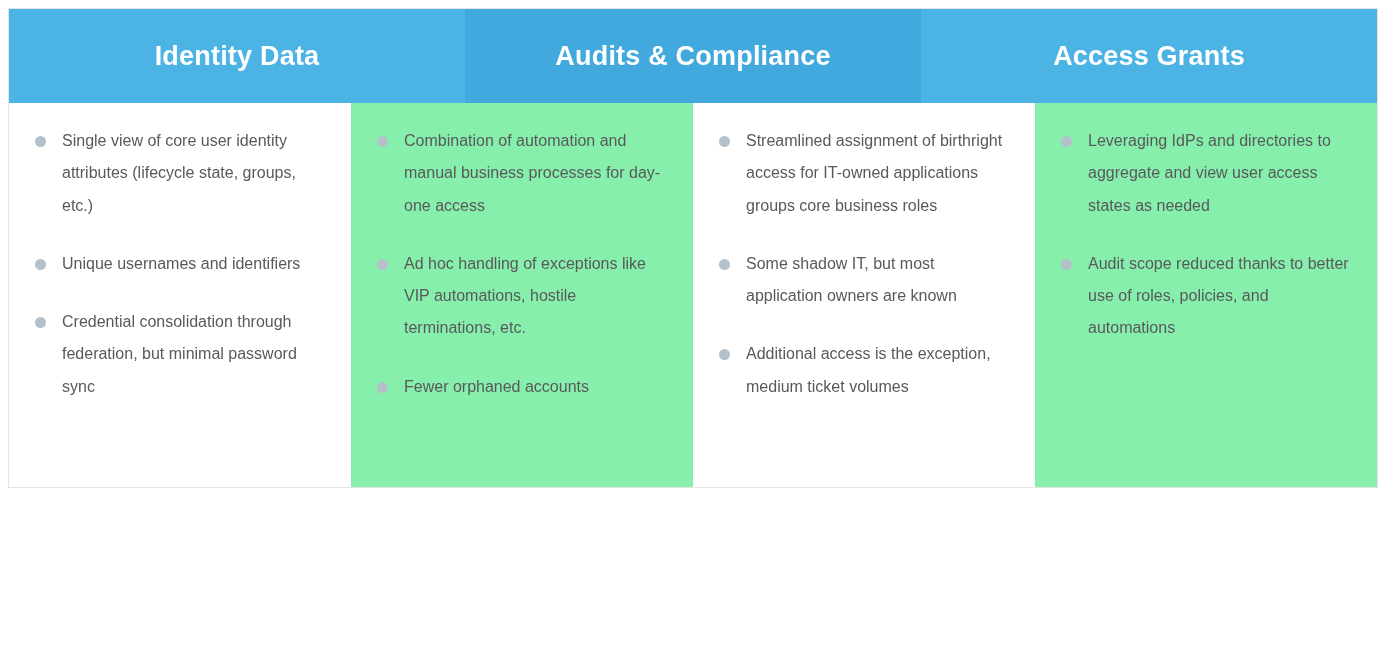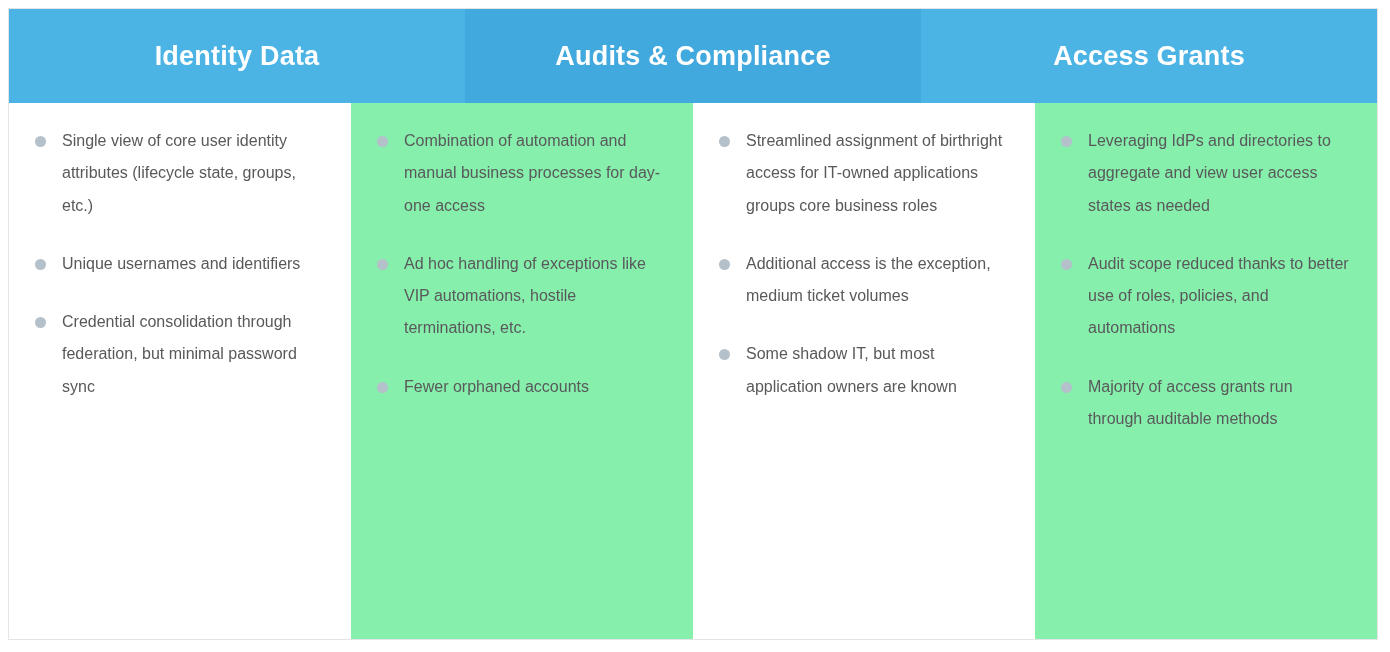--- a/index.html
+++ b/index.html
@@ -12,21 +12,21 @@
     height: 652px;
     font-family: "Liberation Sans", sans-serif;
     overflow: hidden;
   }
 
   .maturity-table {
     position: absolute;
     left: 8px;
     top: 8px;
     width: 1370px;
-    height: 632px;
+    height: 480px;
     display: flex;
     flex-direction: column;
     box-sizing: border-box;
     border: 1px solid #e4e4e6;
     background: #ffffff;
   }
 
   .header-row {
     display: flex;
     flex: 0 0 94px;
@@ -143,40 +143,36 @@
     </div>
 
     <div class="body-cell shade-a">
       <ul class="bullet-list">
         <li class="bullet-item">
           <span class="bullet-dot"></span>
           <span>Streamlined assignment of birthright access for IT-owned applications groups core business roles</span>
         </li>
         <li class="bullet-item">
           <span class="bullet-dot"></span>
-          <span>Additional access is the exception, medium ticket volumes</span>
+          <span>Some shadow IT, but most application owners are known</span>
         </li>
         <li class="bullet-item">
           <span class="bullet-dot"></span>
-          <span>Some shadow IT, but most application owners are known</span>
+          <span>Additional access is the exception, medium ticket volumes</span>
         </li>
       </ul>
     </div>
 
     <div class="body-cell shade-b">
       <ul class="bullet-list">
         <li class="bullet-item">
           <span class="bullet-dot"></span>
           <span>Leveraging IdPs and directories to aggregate and view user access states as needed</span>
         </li>
         <li class="bullet-item">
           <span class="bullet-dot"></span>
           <span>Audit scope reduced thanks to better use of roles, policies, and automations</span>
         </li>
-        <li class="bullet-item">
-          <span class="bullet-dot"></span>
-          <span>Majority of access grants run through auditable methods</span>
-        </li>
       </ul>
     </div>
 
   </div>
 </div>
 
 </body></html>

